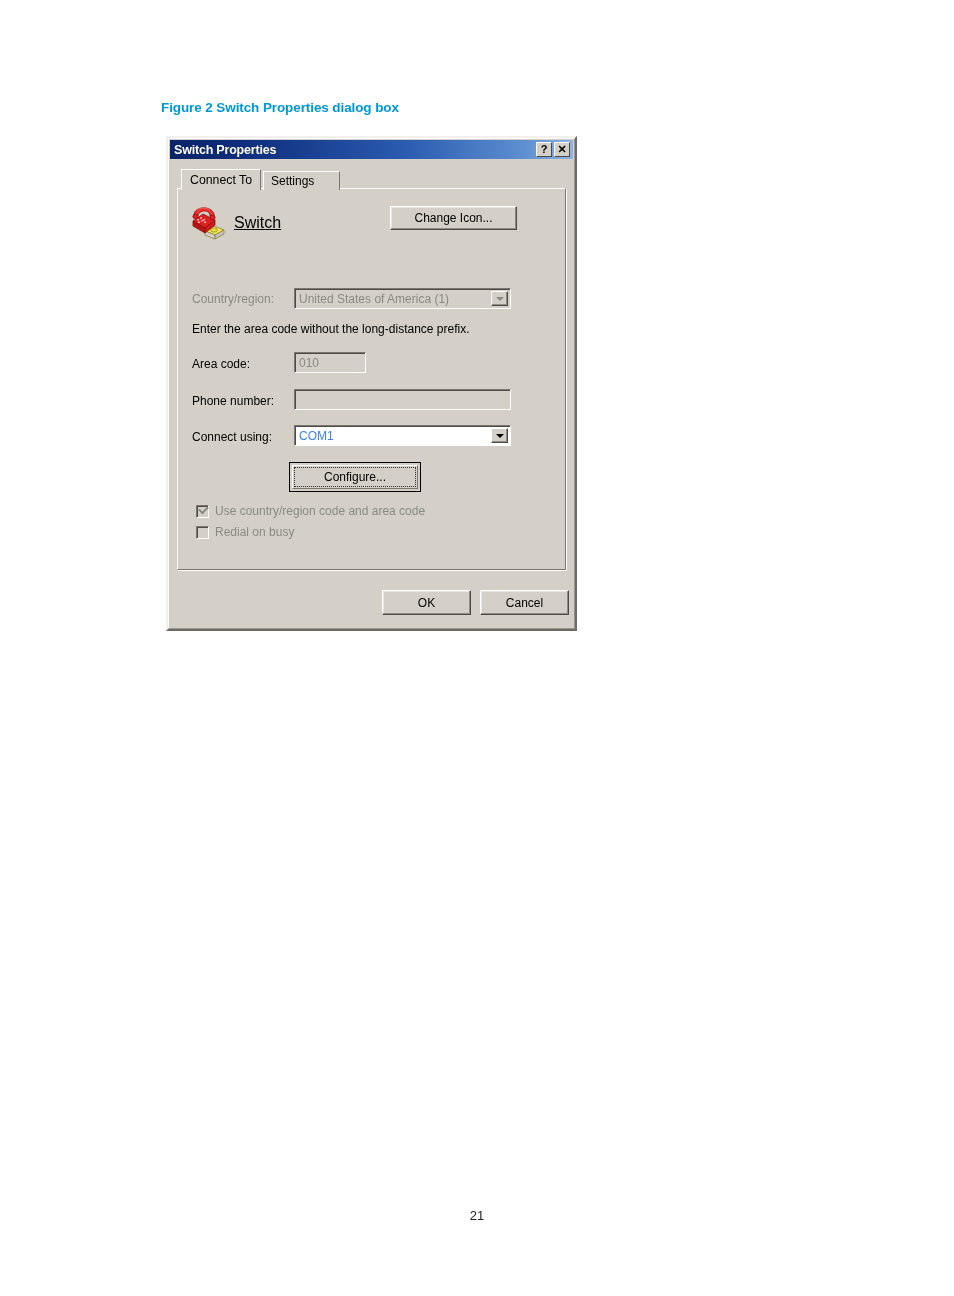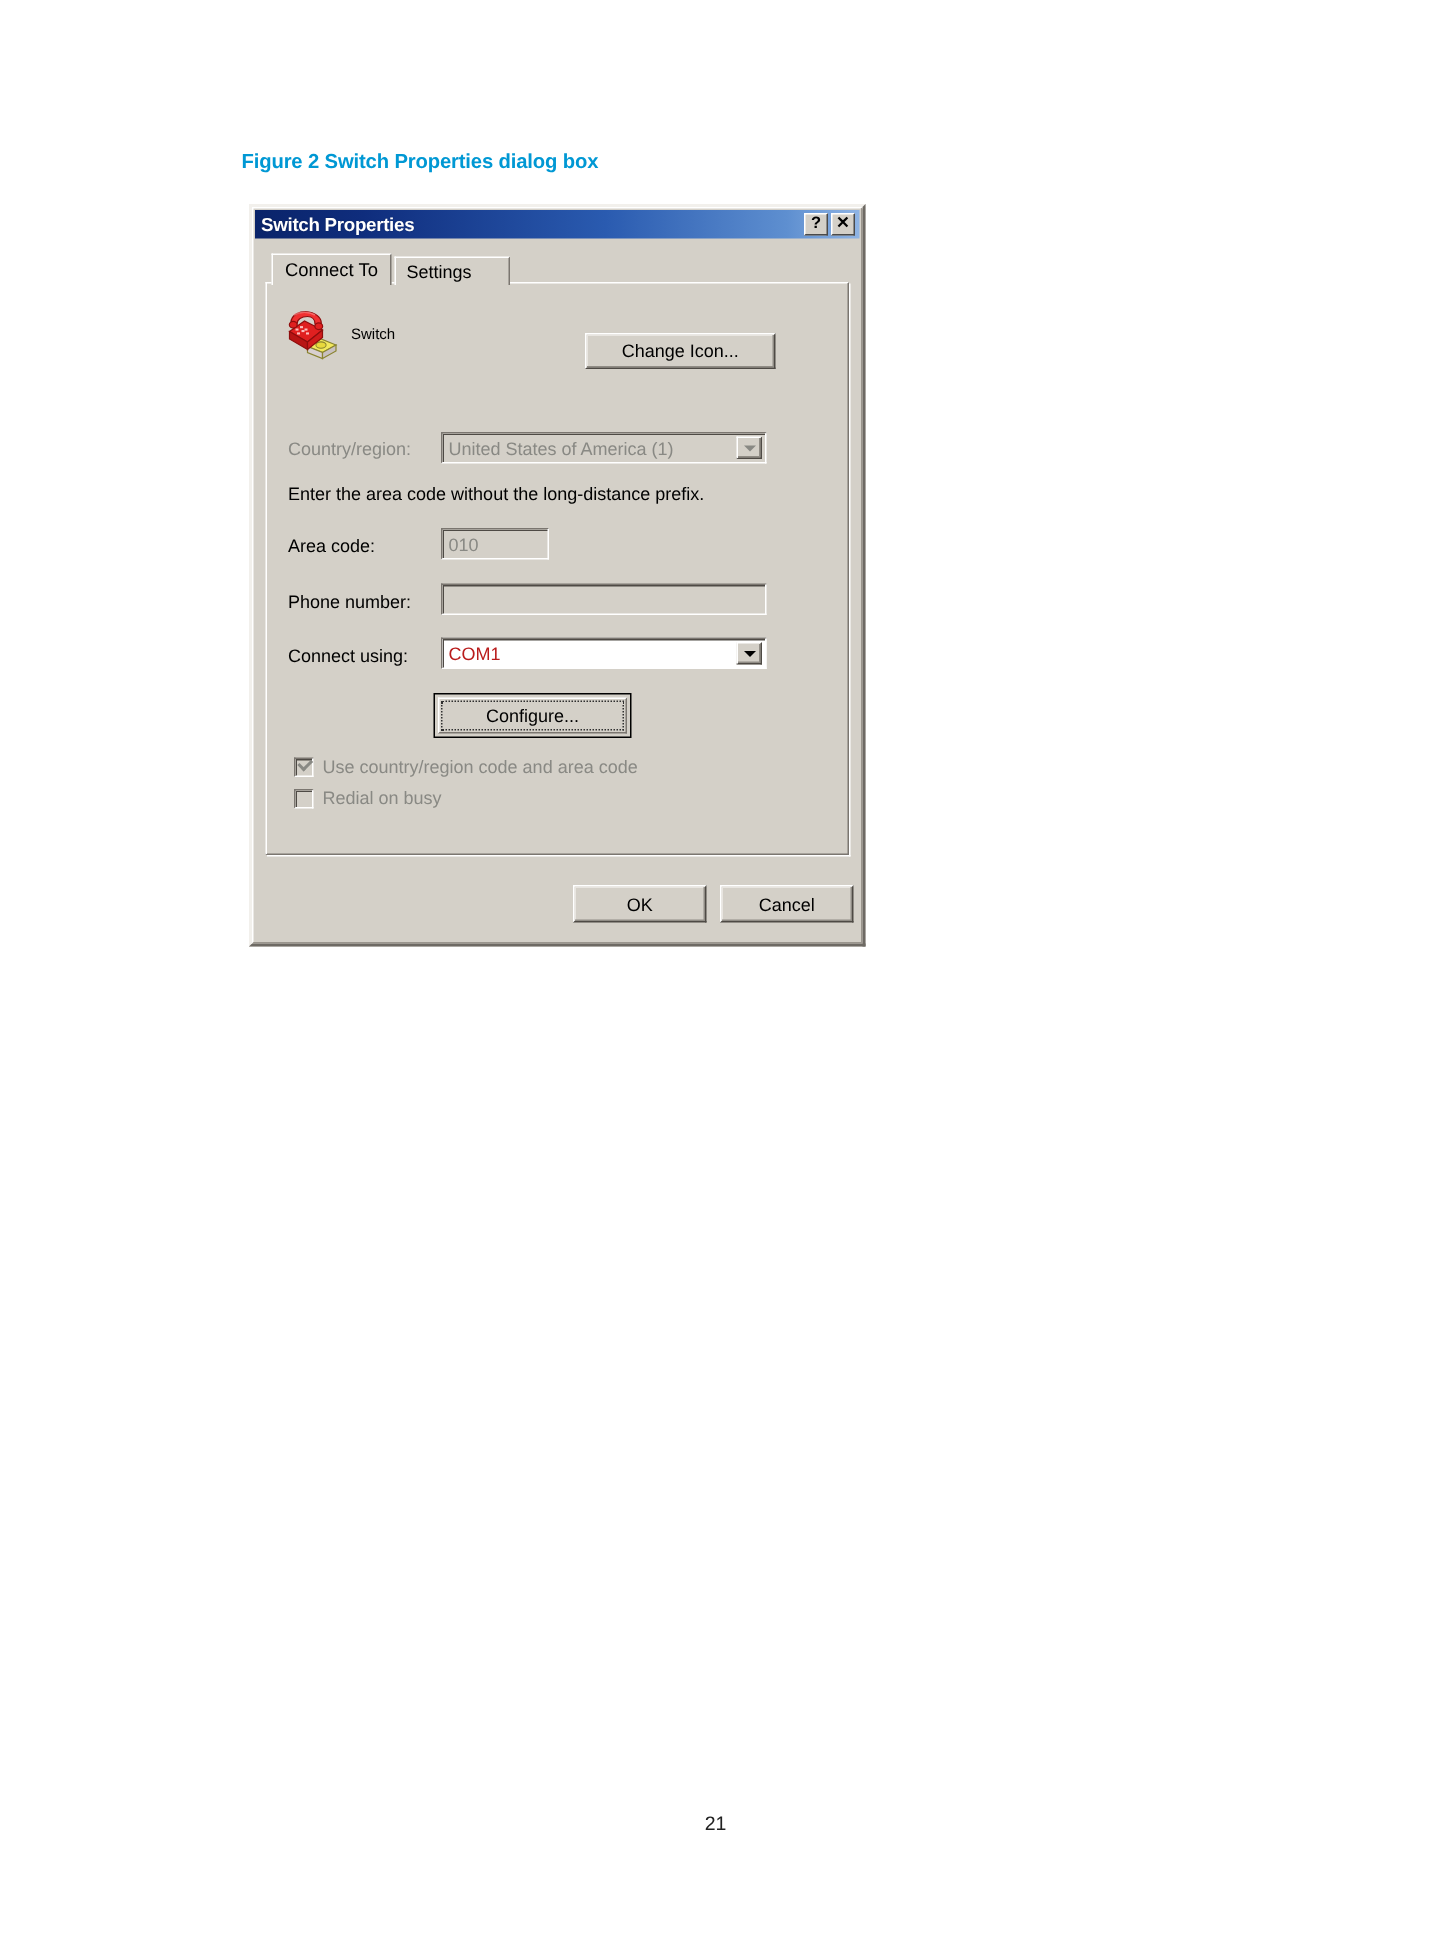--- a/index.html
+++ b/index.html
@@ -184,22 +184,23 @@
     display: flex;
     align-items: center;
   }
   .phone-icon {
     width: 36px;
     height: 34px;
     position: relative;
   }
   .device-name {
     margin-left: 8px;
-    font-size: 10px;
-    color: #000;
+    font-size: 16px;
+    color: #000;
+    text-decoration: underline;
   }
 
   
   .btn {
     background: #d4d0c8;
     border-top: 1px solid #ffffff;
     border-left: 1px solid #ffffff;
     border-right: 1px solid #4e4a45;
     border-bottom: 1px solid #4e4a45;
     box-shadow: inset -1px -1px 0 #908c85, inset 1px 1px 0 #e8e5e0;
@@ -209,21 +210,21 @@
     justify-content: center;
     font-size: 12px;
     color: #000;
     font-family: "Liberation Sans", sans-serif;
     cursor: default;
     white-space: nowrap;
   }
   .btn-change-icon {
     position: absolute;
     left: 222px;
-    top: 84px;
+    top: 68px;
     width: 127px;
     height: 24px;
   }
   .btn-configure {
     position: absolute;
     left: 121px;
     top: 324px;
     width: 126px;
     height: 24px;
     border: 1px solid #000000;
@@ -267,21 +268,21 @@
     background: #ffffff;
     border-top: 1px solid #7b7670;
     border-left: 1px solid #7b7670;
     border-right: 1px solid #ffffff;
     border-bottom: 1px solid #ffffff;
     box-shadow: inset 1px 1px 0 #4e4a45;
     box-sizing: border-box;
     display: flex;
     align-items: center;
     font-size: 12px;
-    color: #b91c1c;
+    color: #3b82f6;
     padding-left: 4px;
     overflow: hidden;
   }
   .field.disabled {
     background: #d4d0c8;
     color: #898984;
   }
   .combo-arrow {
     position: absolute;
     right: 2px;

